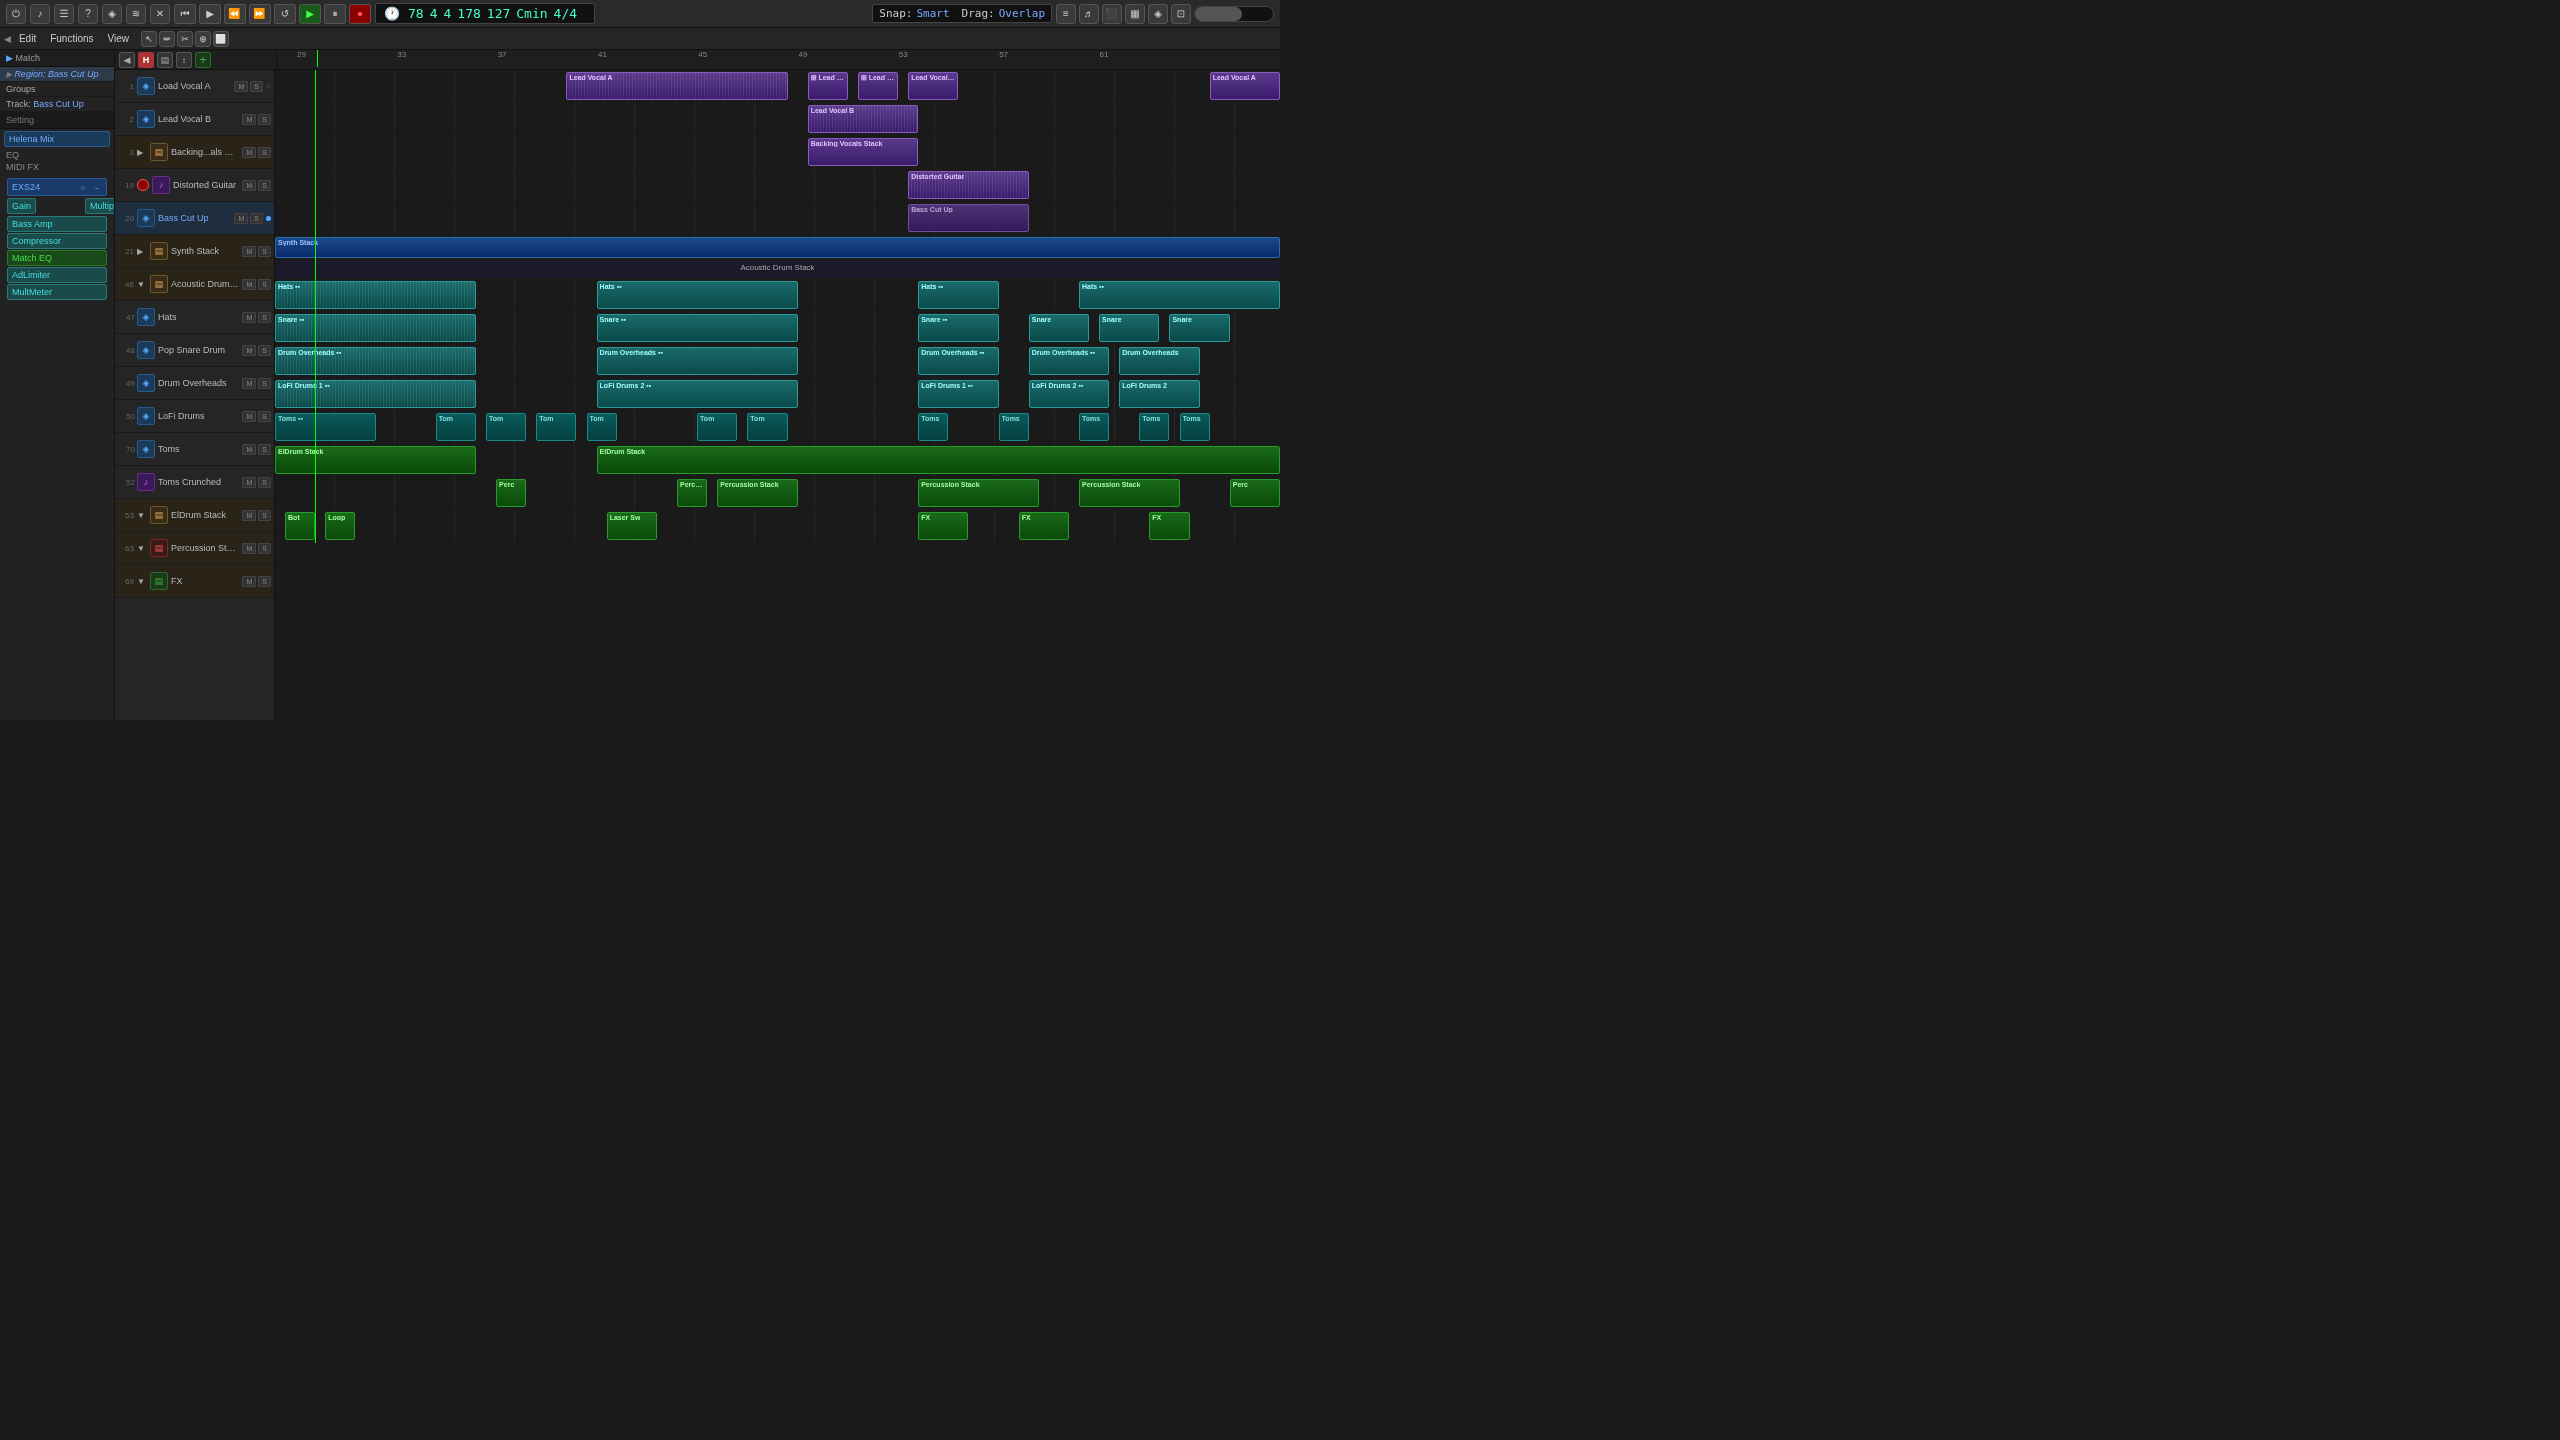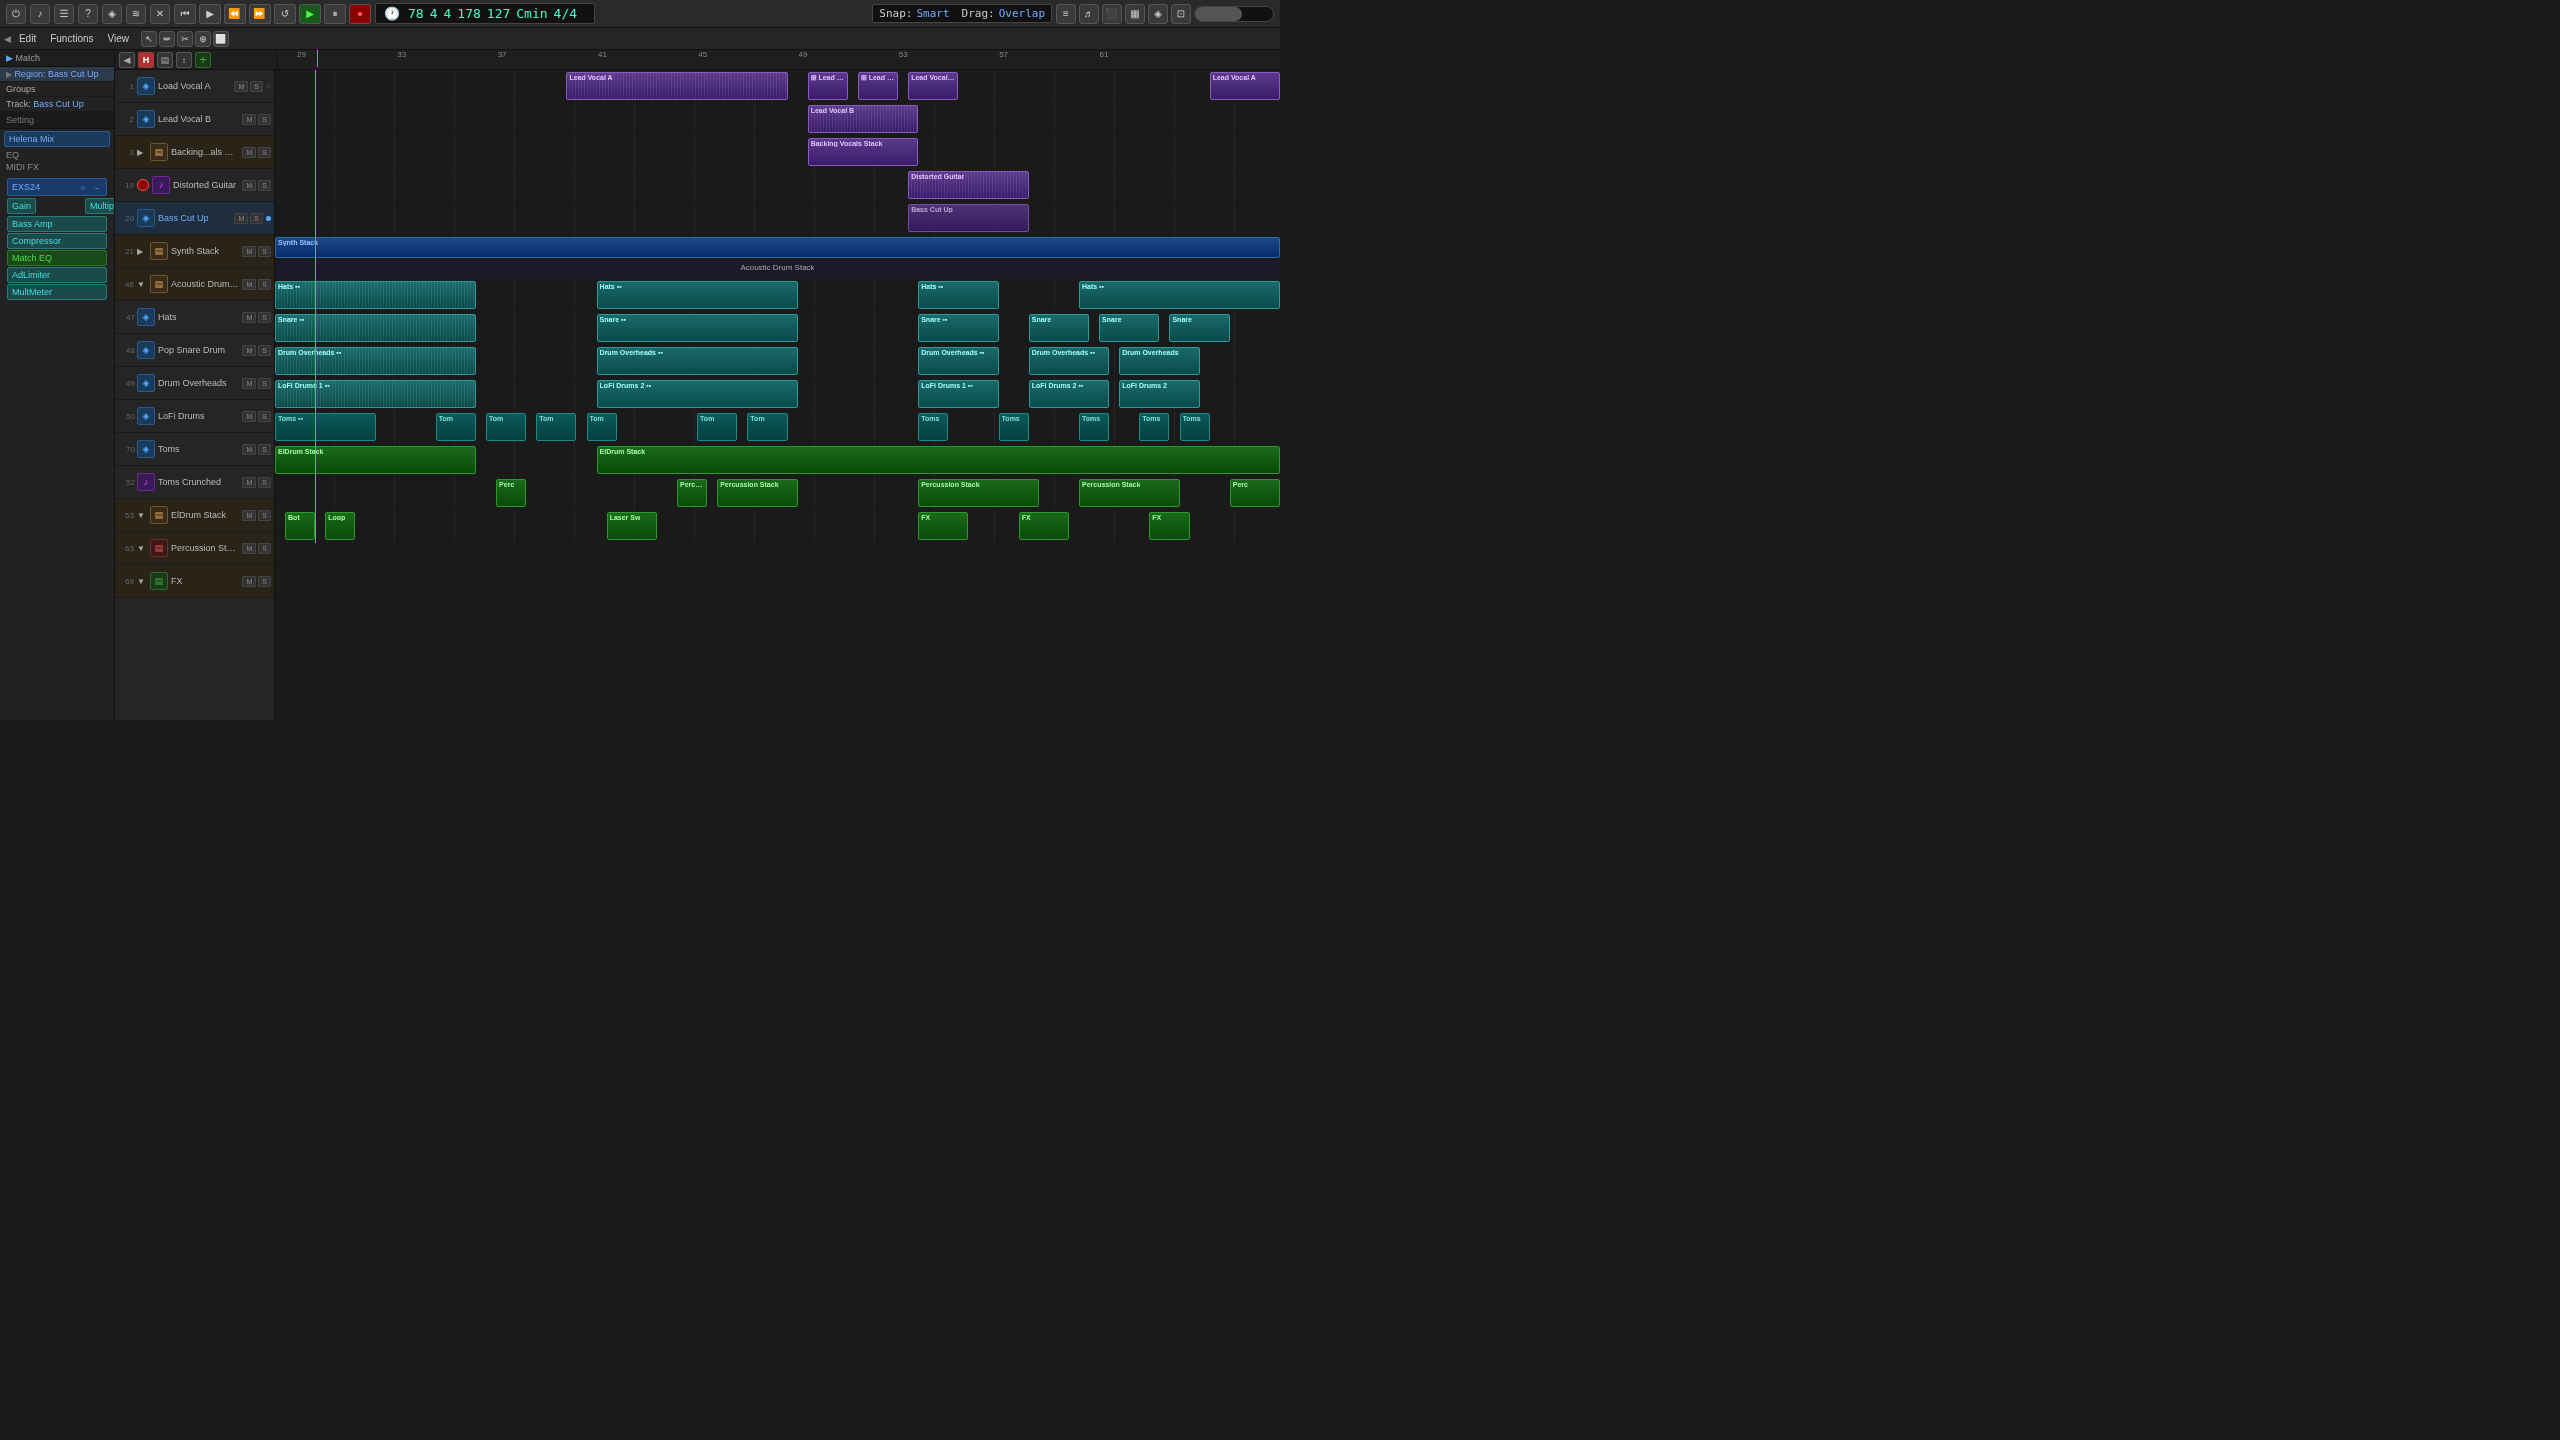--- a/index.html
+++ b/index.html
@@ -117,21 +117,21 @@
       font-size: 9px;
       color: #999;
     }
     .sidebar-item {
       padding: 2px 6px;
       font-size: 9px;
       color: #aaa;
       border-bottom: 1px solid #1a1a1a;
       cursor: pointer;
     }
-    .sidebar-item.active { background: #2d3a4a; color: #7af; }
+    .sidebar-item.active { background: #2d3a4a; color: #7af; font-style: italic; }
 
     .sidebar-section {
       padding: 3px 6px;
       font-size: 9px;
       color: #777;
       background: #1a1a1a;
       border-bottom: 1px solid #111;
       display: flex; align-items: center; gap: 3px;
     }
     .sidebar-plugin {

